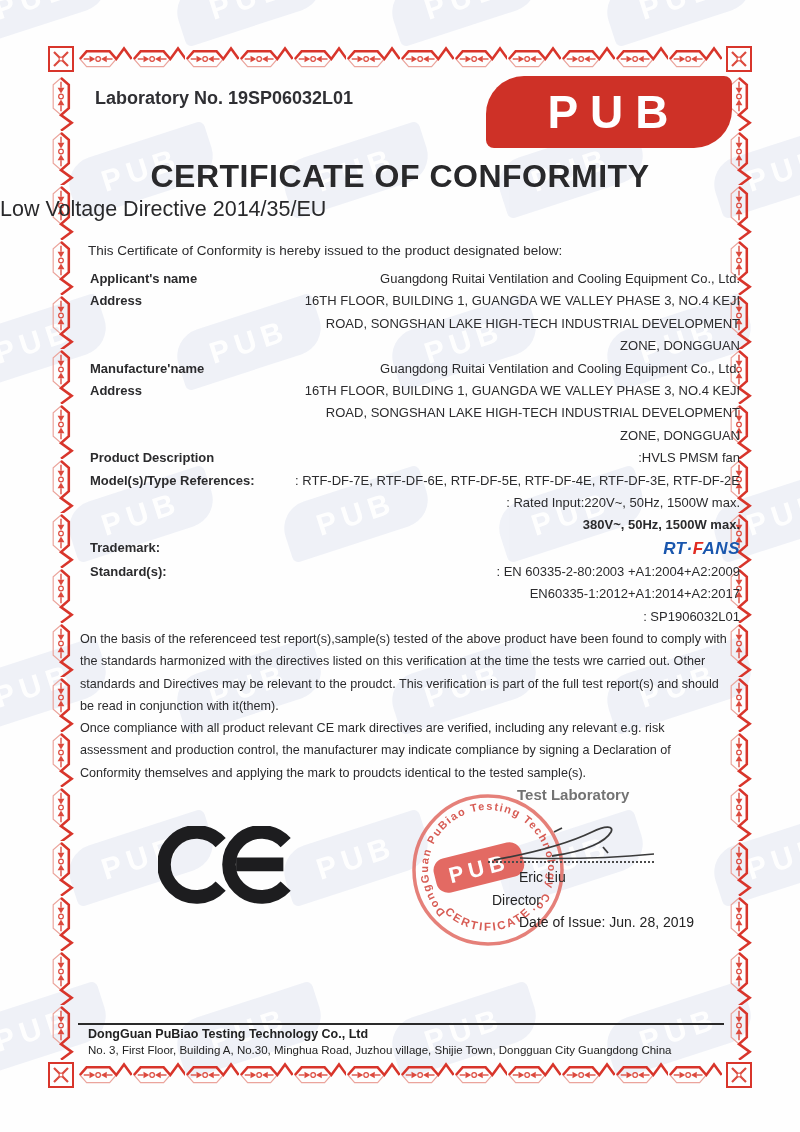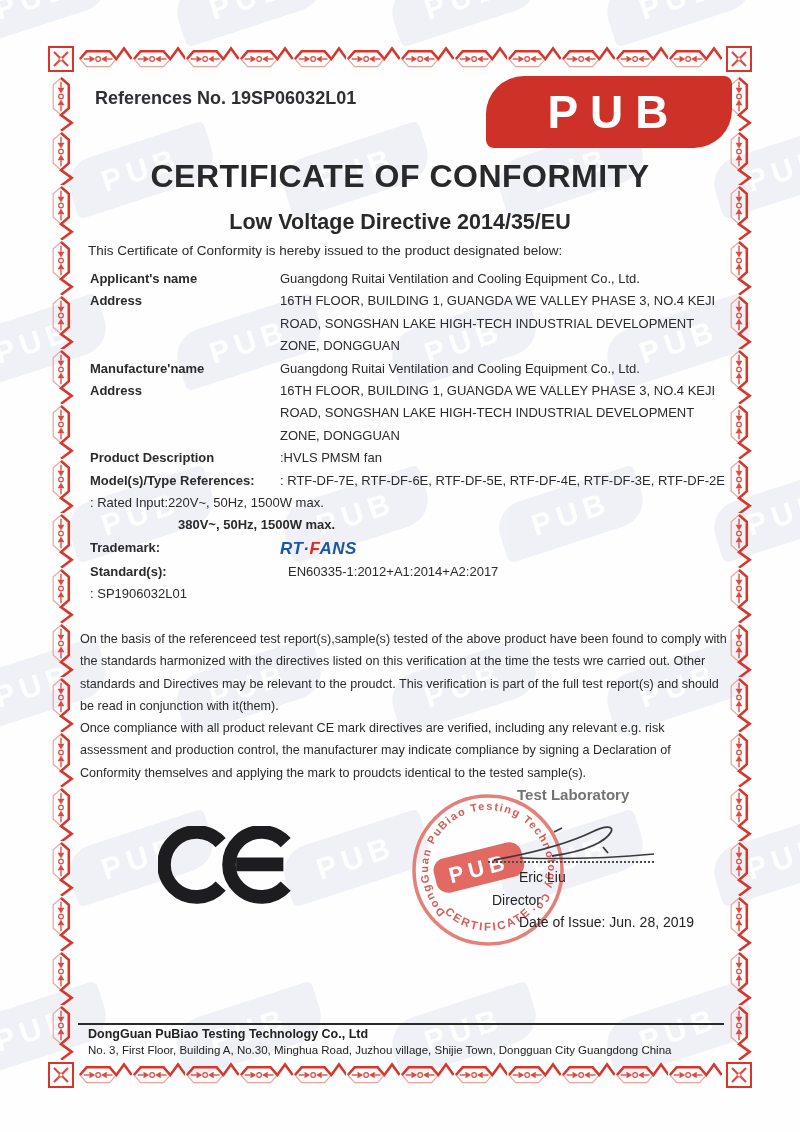--- a/index.html
+++ b/index.html
@@ -16,29 +16,29 @@
   .bstrip.v{flex-direction:column;}
   .bcorner{position:absolute;width:30px;height:30px;}
   .content{position:absolute;inset:0;z-index:2;}
 
   .cert-no{position:absolute;left:95px;top:88px;font-size:18px;font-weight:bold;color:#2f2f33;}
   .pub-logo{position:absolute;left:486px;top:76px;width:246px;height:72px;background:#ce3127;
             border-radius:38px 8px 38px 8px;display:flex;align-items:center;justify-content:center;}
   .pub-logo span{color:#fff;font-size:46px;font-weight:bold;letter-spacing:12px;padding-left:10px;}
   .title{position:absolute;left:0;right:0;top:158px;margin:0;text-align:center;
          font-size:32px;font-weight:bold;color:#29292b;letter-spacing:.5px;}
-  .subtitle{position:absolute;left:0;right:0;top:197px;margin:13px;text-align:center;
-            font-size:21.5px;font-weight:bold;color:#29292b;}
+  .subtitle{position:absolute;left:0;right:0;top:197px;margin:0;text-align:left;
+            font-size:21.5px;font-weight:normal;color:#29292b;}
   .intro{position:absolute;left:88px;top:243px;font-size:13.5px;}
 
   .fields{position:absolute;left:90px;top:268px;width:650px;font-size:13px;}
   .frow{display:flex;align-items:flex-start;}
   .flabel{width:190px;flex:0 0 190px;font-weight:bold;line-height:22.4px;}
   .fvalue{flex:1;}
-  .fline{line-height:22.4px;white-space:nowrap;}
+  .fline{line-height:22.4px;white-space:nowrap;text-align:right;}
   .tm-text{font-style:italic;font-weight:bold;font-size:17px;letter-spacing:.5px;line-height:24px;}
   .tm-blue{color:#1956ad;} .tm-red{color:#e02a20;}
 
   .paras{position:absolute;left:80px;top:628px;width:652px;font-size:12.6px;line-height:22.3px;}
   .paras p{margin:0;}
 
   .ce-mark{position:absolute;left:158px;top:826px;}
   .lab-heading{position:absolute;left:517px;top:786px;font-size:15px;font-weight:bold;color:#737373;}
   .stamp{position:absolute;left:400px;top:782px;}
   .sig{position:absolute;left:492px;top:818px;}
@@ -725,21 +725,21 @@
           <circle cx="15" cy="15" r="2" fill="#ffffff" stroke="#dc4a3e" stroke-width="1"></circle>
         </svg></div>
       <div class="bcorner" style="left: 724px; top: 1060px;"><svg width="30" height="30" viewBox="0 0 30 30">
           <rect x="3" y="3" width="24" height="24" fill="none" stroke="#d8352b" stroke-width="2"></rect>
           <path d="M8,8 L22,22 M22,8 L8,22" stroke="#dc4a3e" stroke-width="2.2"></path>
           <circle cx="15" cy="15" r="2" fill="#ffffff" stroke="#dc4a3e" stroke-width="1"></circle>
         </svg></div>
     </div>
 
   <div class="content">
-    <div class="cert-no">References No. 19SP06032L01</div>
+    <div class="cert-no">Laboratory No. 19SP06032L01</div>
 
     <div class="pub-logo">
       <span>PUB</span>
     </div>
 
     <h1 class="title">CERTIFICATE OF CONFORMITY</h1>
     <h2 class="subtitle">Low Voltage Directive 2014/35/EU</h2>
     <div class="intro">This Certificate of Conformity is hereby issued to the product designated below:</div>
 
     <div class="fields" id="fields">
@@ -791,20 +791,21 @@
         </div>
         <div class="frow">
           <div class="flabel">Trademark:</div>
           <div class="fvalue">
             <div class="fline tm-text"><span class="tm-blue">RT·</span><span class="tm-red">F</span><span class="tm-blue">ANS</span></div>
           </div>
         </div>
         <div class="frow">
           <div class="flabel">Standard(s):</div>
           <div class="fvalue">
+            <div class="fline">: EN 60335-2-80:2003 +A1:2004+A2:2009</div>
             <div class="fline" style="padding-left: 8px;">EN60335-1:2012+A1:2014+A2:2017</div>
           </div>
         </div>
         <div class="frow">
           <div class="fvalue">
             <div class="fline">: SP1906032L01</div>
           </div>
         </div>
       </div>
 

